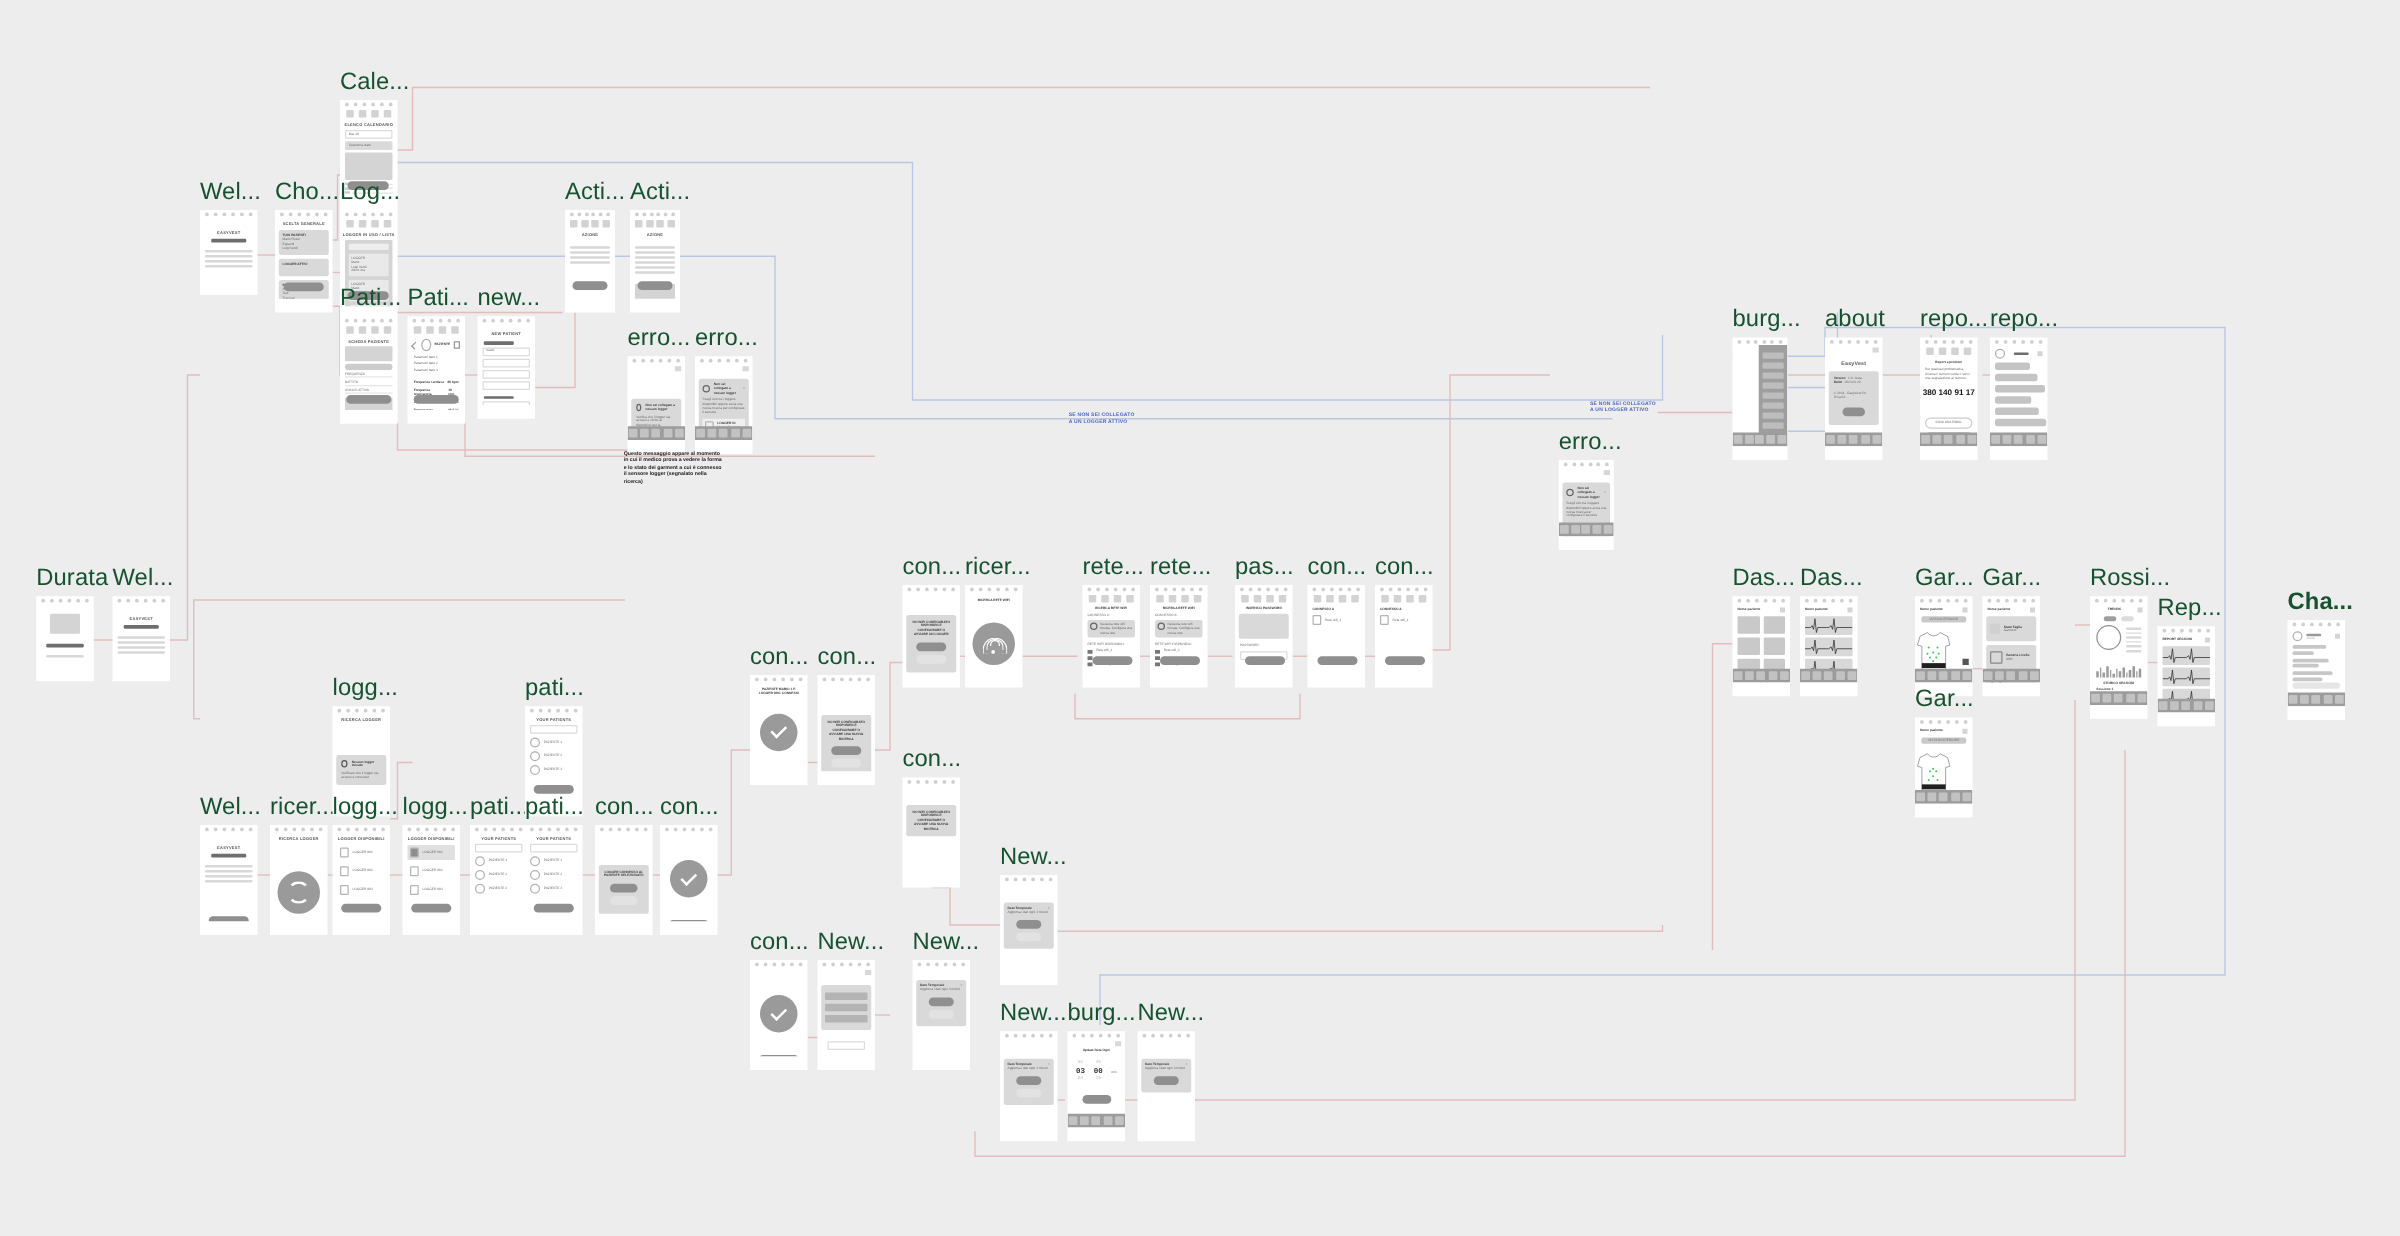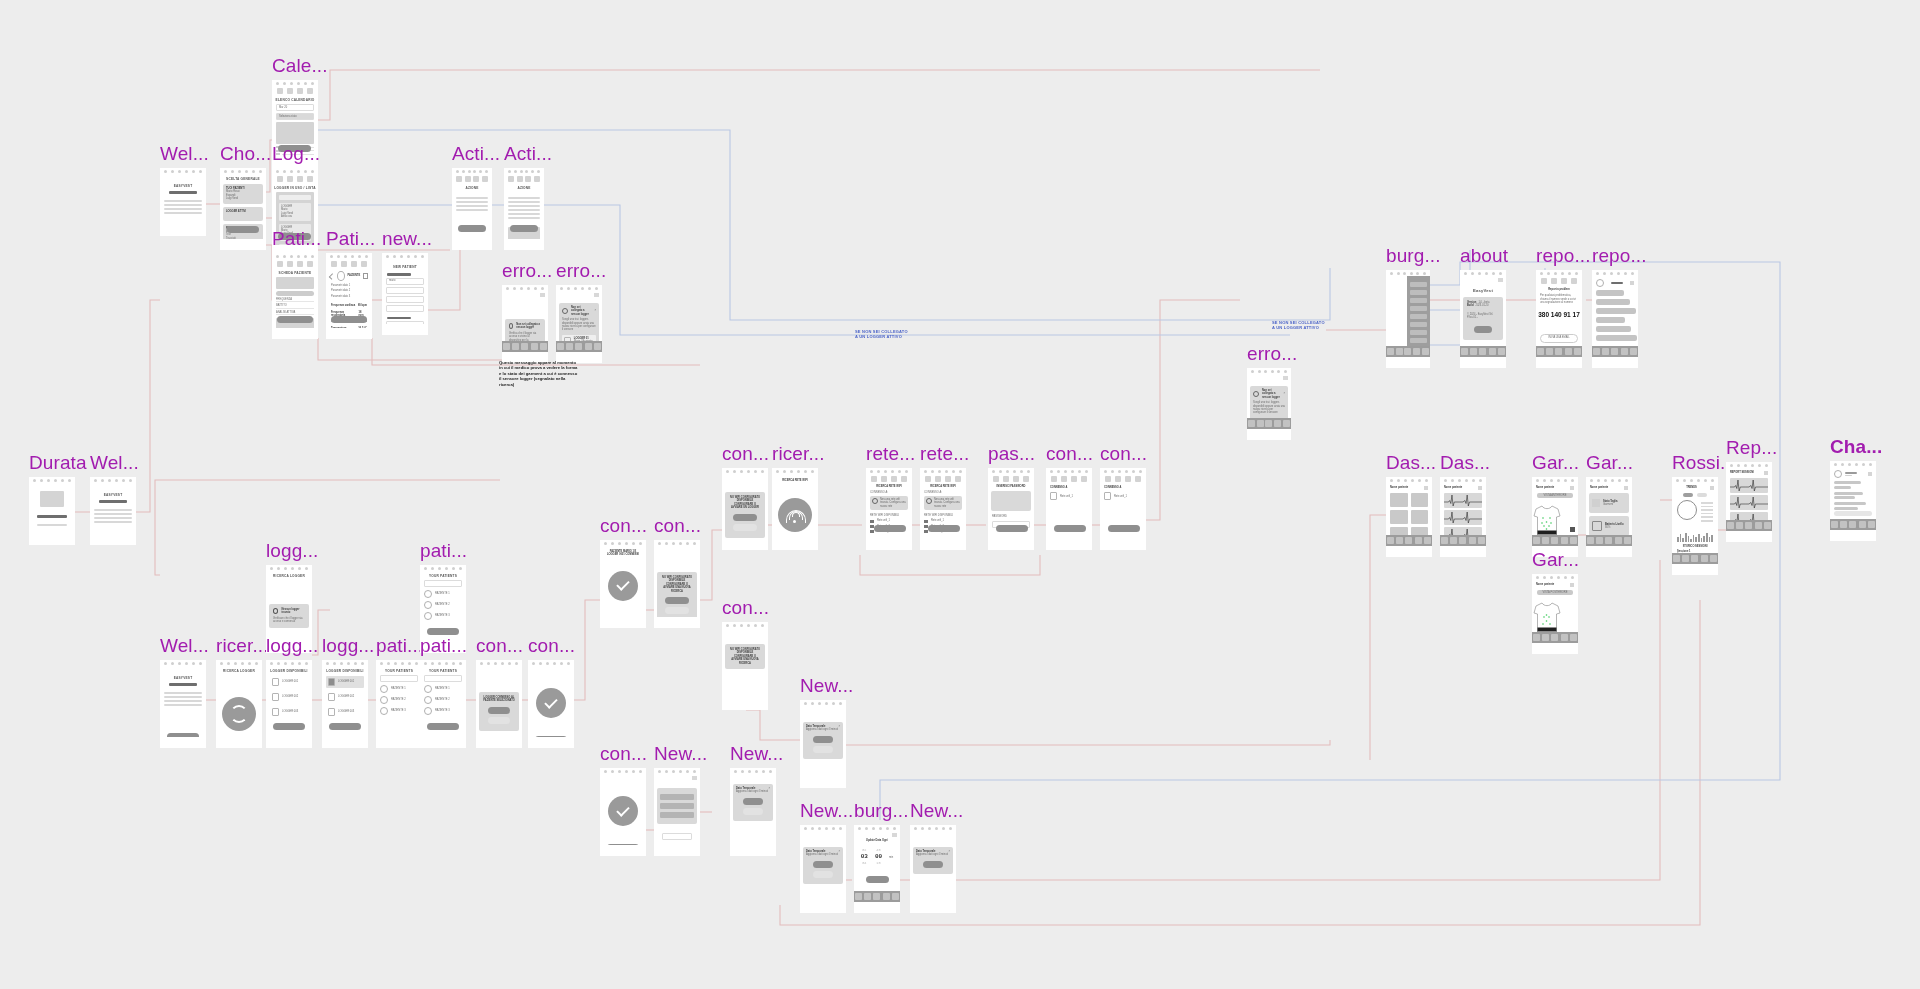--- a/index.html
+++ b/index.html
@@ -9,21 +9,21 @@
     background:#ededed;
     font-family:"Liberation Sans","DejaVu Sans",sans-serif;
     position:relative;
   }
   #canvas{position:absolute;inset:0;}
   svg.links{position:absolute;left:0;top:0;width:1920px;height:989px;pointer-events:none;}
 
   .frame{position:absolute;}
   .frame-title{
     position:absolute;left:0;top:-24px;
-    font-size:19px;color:#a21caf;white-space:nowrap;
+    font-size:19px;color:#14532d;white-space:nowrap;
     letter-spacing:.1px;line-height:20px;
   }
   .screen{
     position:absolute;left:0;top:0;
     background:#fff;
     box-sizing:border-box;
     overflow:hidden;
   }
   
   .statusbar{height:6px;display:flex;align-items:center;justify-content:space-between;padding:0 4px;}
@@ -1673,21 +1673,21 @@
             <div class="tabbar">
               <div class="tabicon"></div>
               <div class="tabicon"></div>
               <div class="tabicon"></div>
               <div class="tabicon"></div>
               <div class="tabicon"></div>
             </div>
           </div>
         </div>
       </div>
-      <div class="frame" style="left: 1726px; top: 462px; width: 46px; height: 80px;">
+      <div class="frame" style="left: 1726px; top: 501px; width: 46px; height: 80px;">
         <div class="frame-title">Rep...</div>
         <div class="screen" style="width: 46px; height: 80px;">
           <div class="statusbar">
             <div class="sbdot"></div>
             <div class="sbdot"></div>
             <div class="sbdot"></div>
             <div class="sbdot"></div>
             <div class="sbdot"></div>
             <div class="sbdot"></div>
           </div>
@@ -1714,21 +1714,21 @@
             <div class="tabbar">
               <div class="tabicon"></div>
               <div class="tabicon"></div>
               <div class="tabicon"></div>
               <div class="tabicon"></div>
               <div class="tabicon"></div>
             </div>
           </div>
         </div>
       </div>
-      <div class="frame" style="left: 1830px; top: 461px; width: 46px; height: 68px; font-weight: bold;">
+      <div class="frame" style="left: 1830px; top: 496px; width: 46px; height: 68px; font-weight: bold;">
         <div class="frame-title">Cha...</div>
         <div class="screen" style="width: 46px; height: 80px;">
           <div class="statusbar">
             <div class="sbdot"></div>
             <div class="sbdot"></div>
             <div class="sbdot"></div>
             <div class="sbdot"></div>
             <div class="sbdot"></div>
             <div class="sbdot"></div>
           </div>

